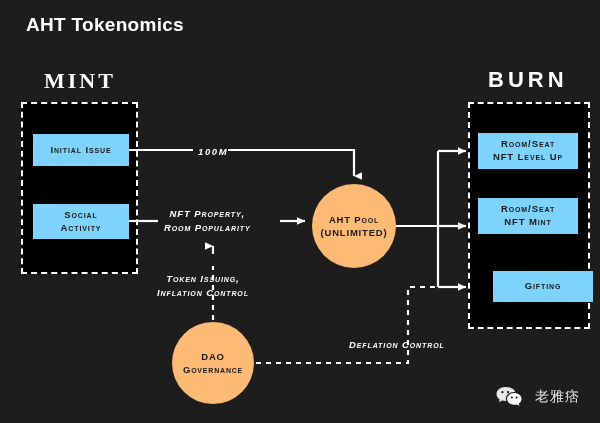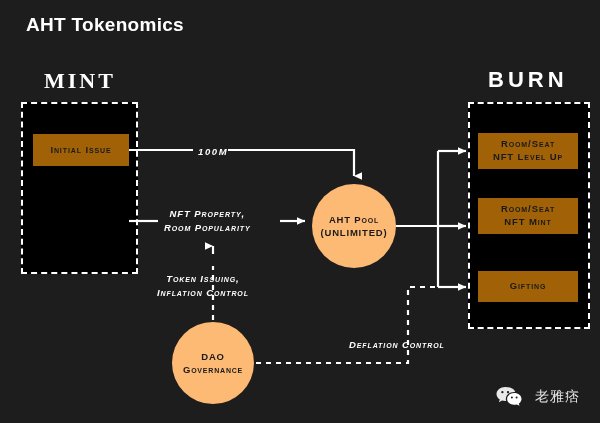--- a/index.html
+++ b/index.html
@@ -47,21 +47,21 @@
     background: #000000;
     border: 2px dashed #ffffff;
     box-sizing: border-box;
   }
   #group-mint { left: 21px;  top: 102px; width: 117px; height: 172px; }
   #group-burn { left: 468px; top: 102px; width: 122px; height: 227px; }
 
   
   .node-box {
     position: absolute;
-    background: #a16207;
+    background: #7dd3fc;
     color: #1a1a1a;
     display: flex;
     align-items: center;
     justify-content: center;
     text-align: center;
     font-size: 9.5px;
     font-weight: bold;
     letter-spacing: 0.9px;
     line-height: 1.35;
     box-sizing: border-box;
@@ -183,27 +183,28 @@
       <path d="M438,226 L466,226" stroke="#ffffff" stroke-width="2.2" fill="none" marker-end="url(#arrow-r)"></path>
       <path d="M438,287 L466,287" stroke="#ffffff" stroke-width="2.2" fill="none" marker-end="url(#arrow-r)"></path>
     </g>
 
     <g>
       <path d="M256,363 L408,363 L408,287 L435,287" stroke="#ffffff" stroke-width="2.2" fill="none" stroke-dasharray="5,5"></path>
     </g>
   </svg>
 
   <div class="node-box" id="node-initial-issue" style="font-variant: small-caps; text-transform: capitalize;">Initial issue</div>
+  <div class="node-box" id="node-social" style="font-variant: small-caps; text-transform: capitalize;">Social<br>activity</div>
 
   <div class="node-circle" id="node-aht-pool" style="font-variant: small-caps; text-transform: capitalize;">AHT pool<br>(UNLIMITED)</div>
   <div class="node-circle" id="node-dao" style="font-variant: small-caps; text-transform: capitalize;">DAO<br>Governance</div>
 
   <div class="node-box" id="node-levelup" style="font-variant: small-caps; text-transform: capitalize;">Room/Seat<br>NFT level up</div>
   <div class="node-box" id="node-nftmint" style="font-variant: small-caps; text-transform: capitalize;">Room/Seat<br>NFT Mint</div>
-  <div class="node-box" id="node-gifting" style="font-variant: small-caps; text-transform: capitalize;">Gifting</div>
+  <div class="node-box" id="node-gifting" style="font-variant: small-caps; text-transform: capitalize; margin-left: 15px;">Gifting</div>
 
   <div class="edge-label" id="label-100m" style="font-variant: small-caps; text-transform: none;">100M</div>
   <div class="edge-label" id="label-token-issuing" style="font-variant: small-caps; text-transform: capitalize;">Token issuing,<br>Inflation  control</div>
   <div class="edge-label" id="label-nft-property" style="font-variant: small-caps; text-transform: capitalize;">NFT property,<br>Room popularity</div>
   <div class="edge-label" id="label-deflation" style="font-variant: small-caps; text-transform: capitalize;">Deflation control</div>
 
   <div id="watermark">
     <span>
       <svg class="wechat-glyph" width="26" height="21" viewBox="0 0 26 21" aria-hidden="true">
         <path d="M9.3,0.9 C4.4,0.9 0.5,4.1 0.5,8.0 C0.5,10.2 1.8,12.2 3.8,13.5 L2.9,16.2 L6.0,14.6

